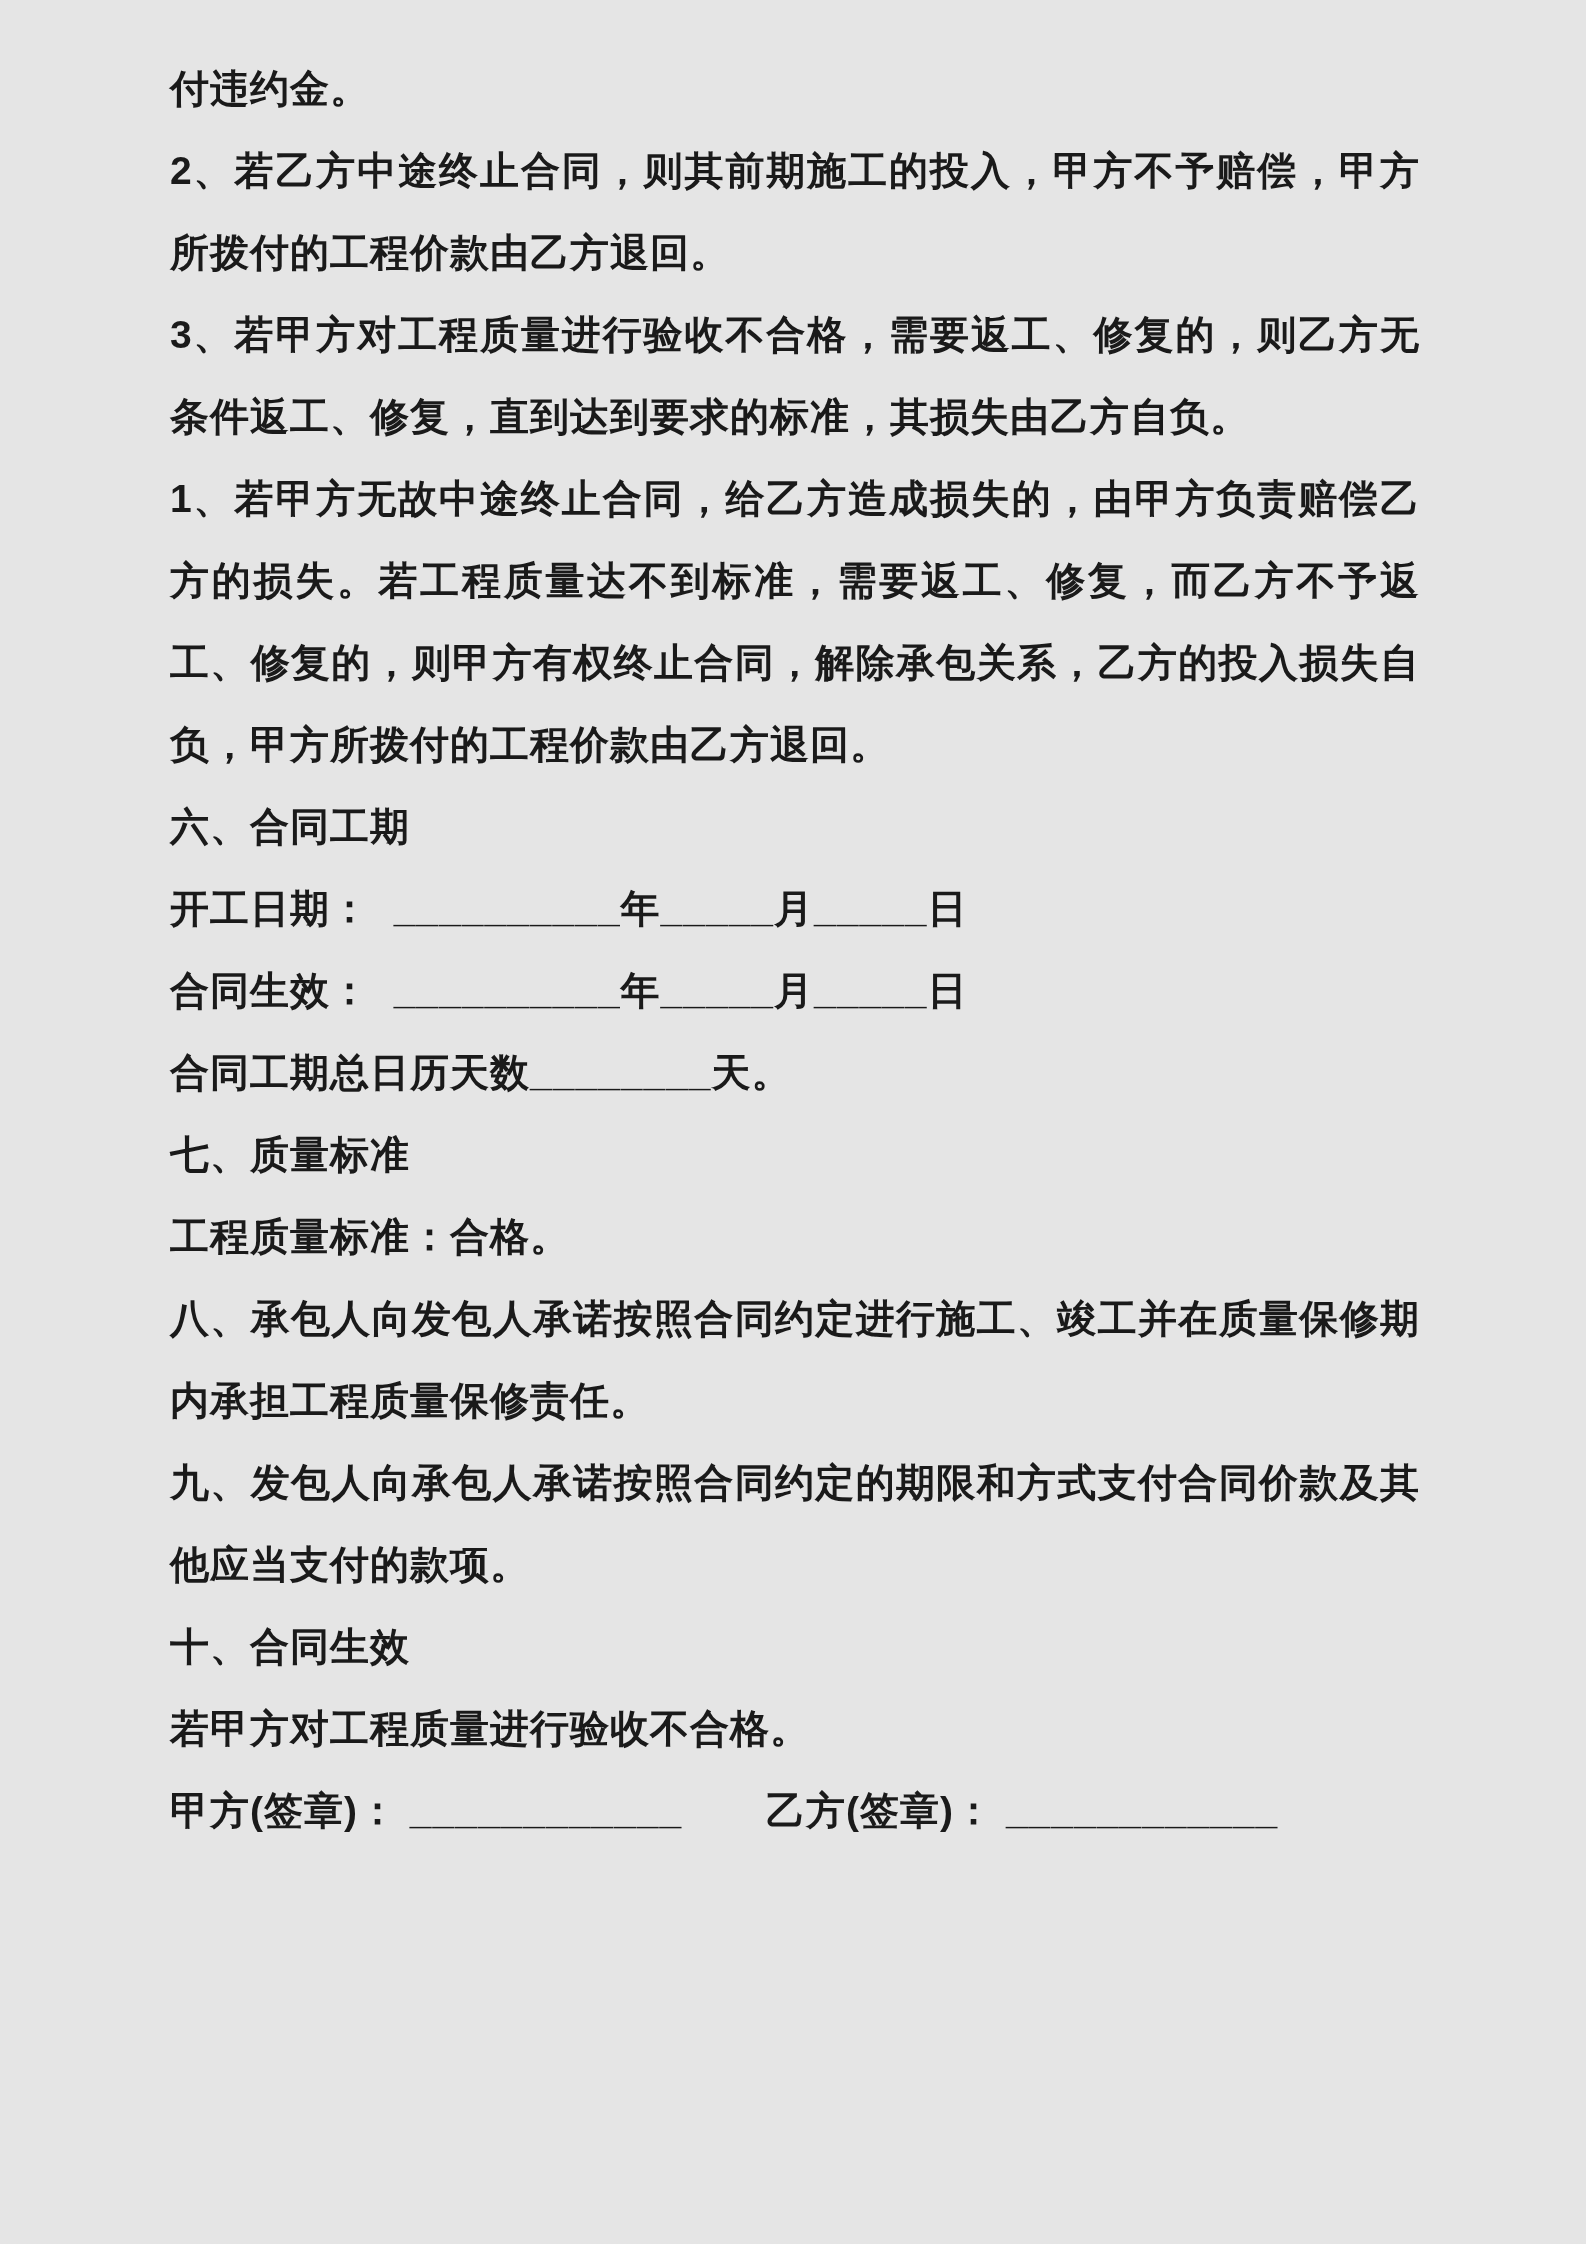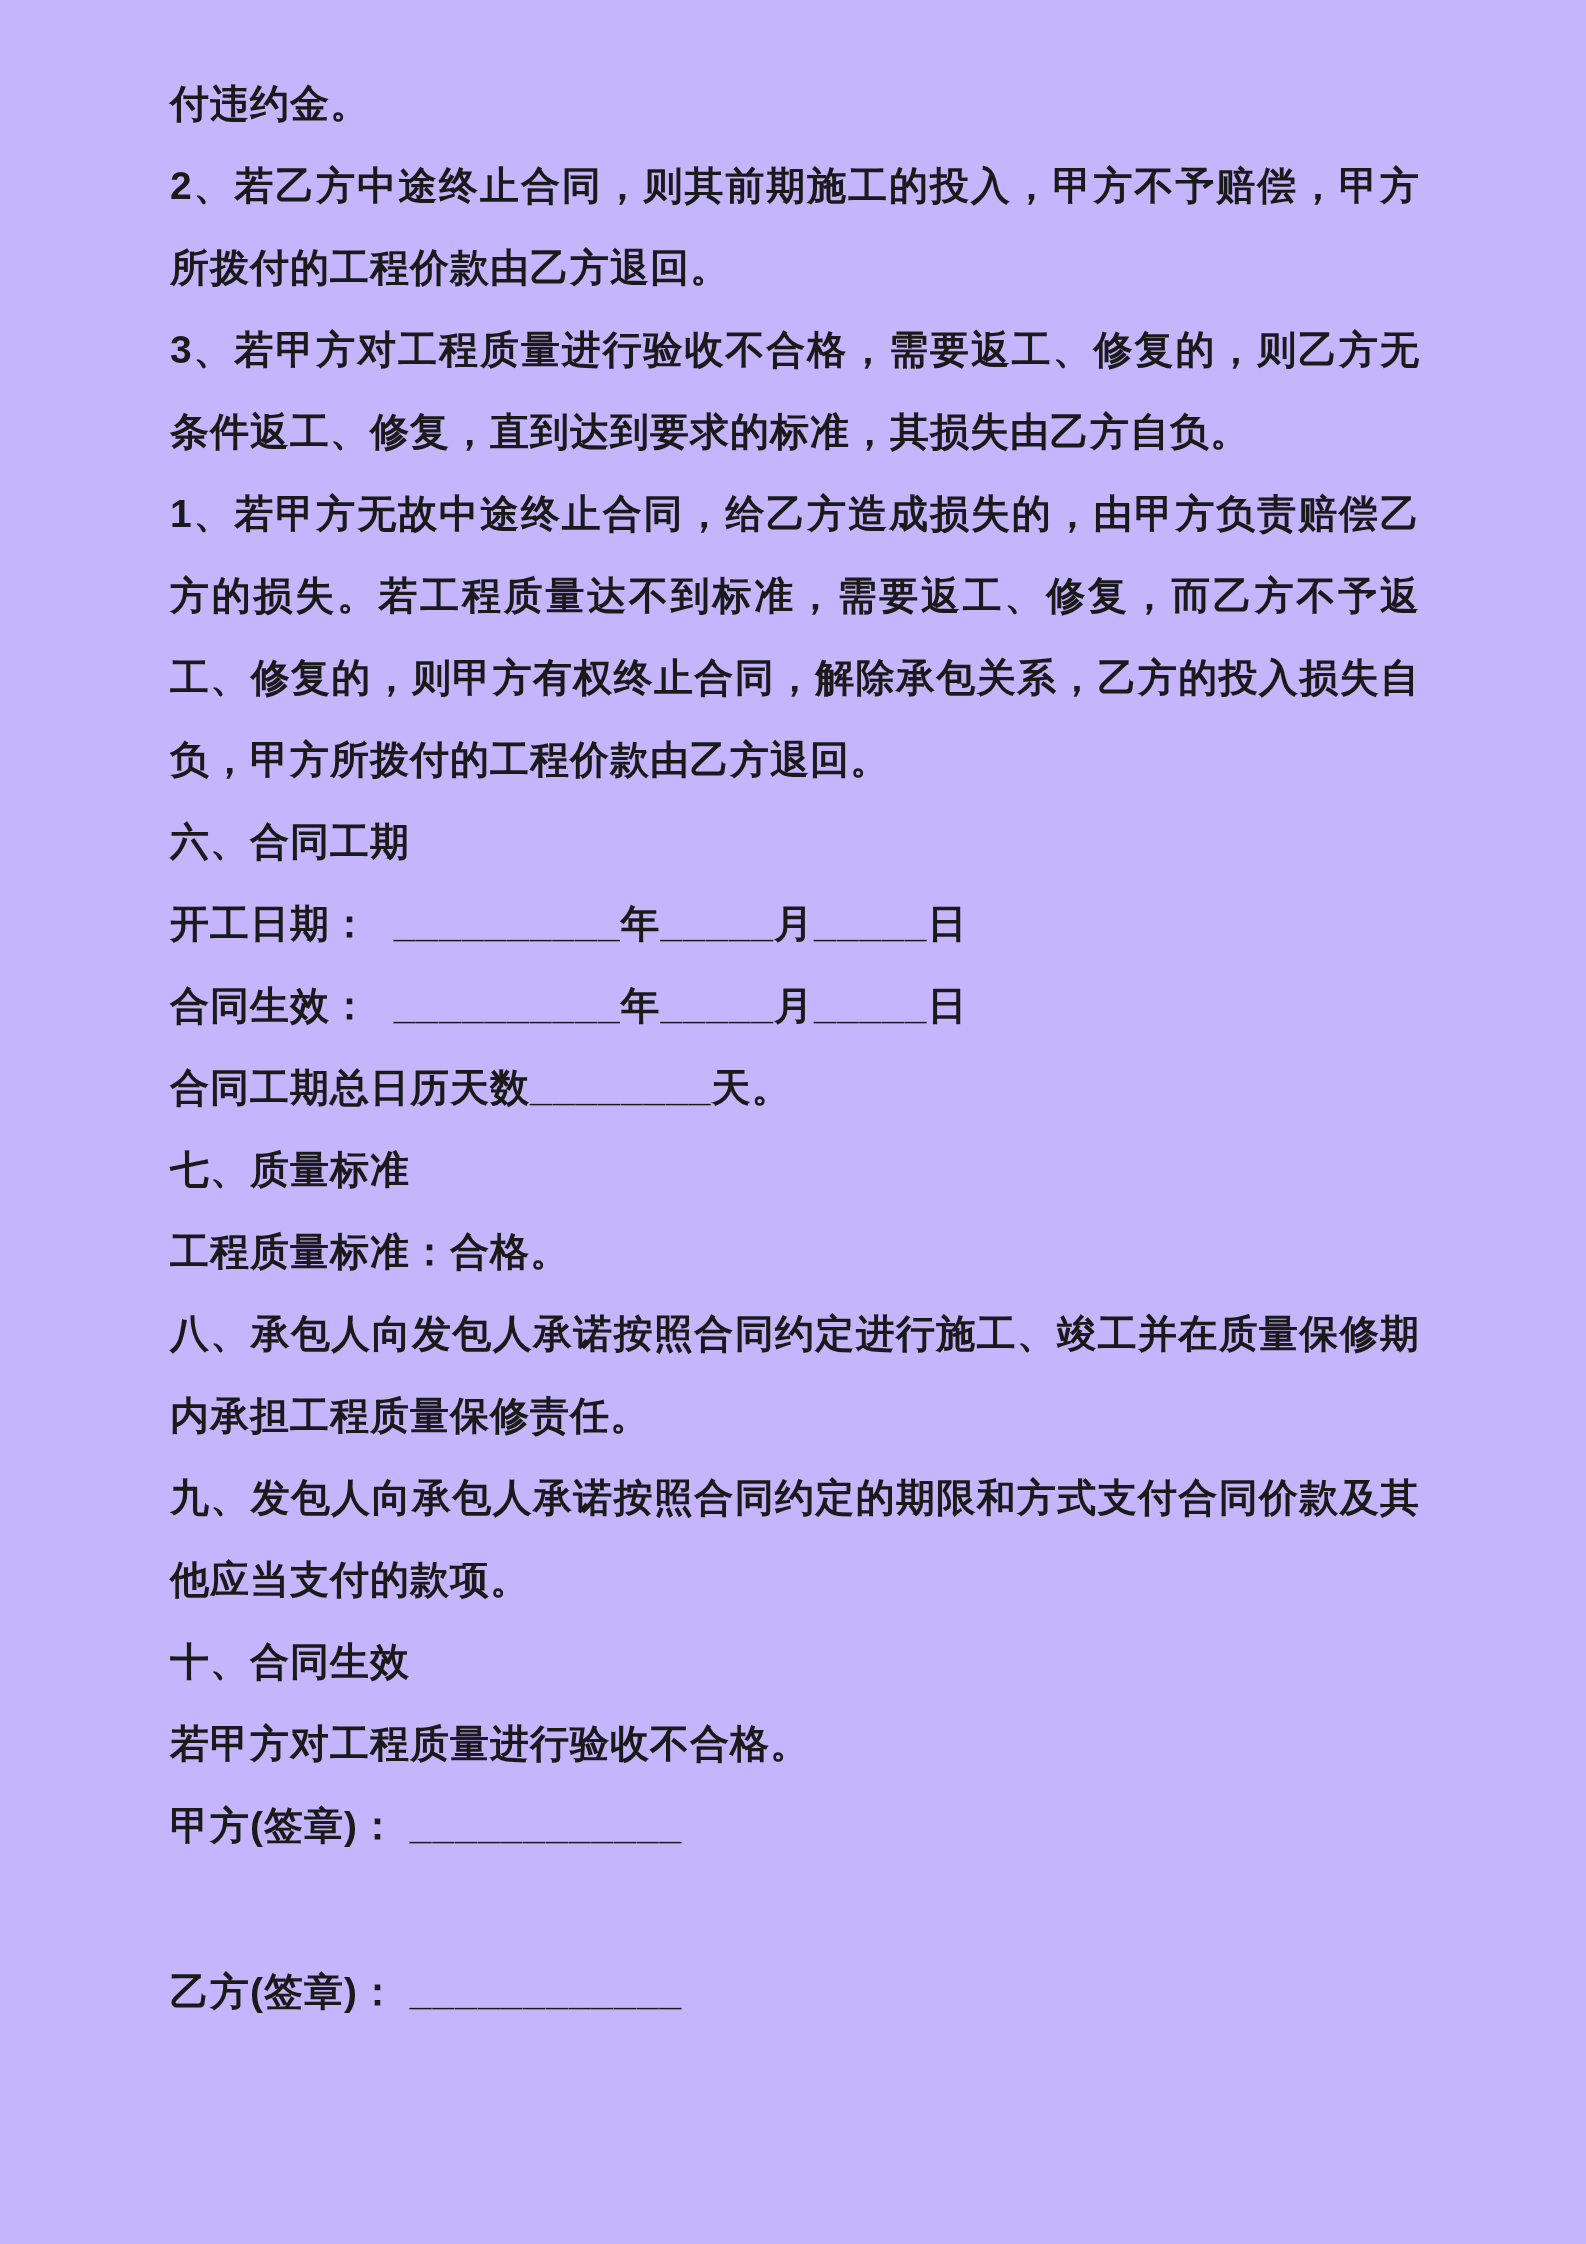--- a/index.html
+++ b/index.html
@@ -12,37 +12,36 @@
     height: 2244px;
     font-family: "Liberation Sans", "DejaVu Sans", sans-serif;
     color: #1a1a1a;
     position: relative;
     overflow: hidden;
   }
   .page {
     box-sizing: border-box;
     width: 1586px;
     min-height: 2244px;
-    padding: 63px 166px 120px 170px;
-    background: #c4b5fd;
+    padding: 48px 166px 120px 170px;
+    background: #e5e5e5;
   }
   .doc p {
     margin: 0;
     font-size: 39px;
     font-weight: 700;
     line-height: 82px;
     letter-spacing: 1px;
     text-align: justify;
     white-space: pre-wrap;
     word-break: break-all;
   }
   .signature-row {
     display: flex;
-    flex-direction: column;
-    align-items: flex-start;
+    align-items: flex-end;
     gap: 84px;
     margin-top: 0;
   }
   .signature-row span {
     font-size: 39px;
     font-weight: 700;
     line-height: 82px;
     letter-spacing: 1px;
     white-space: pre;
   }

